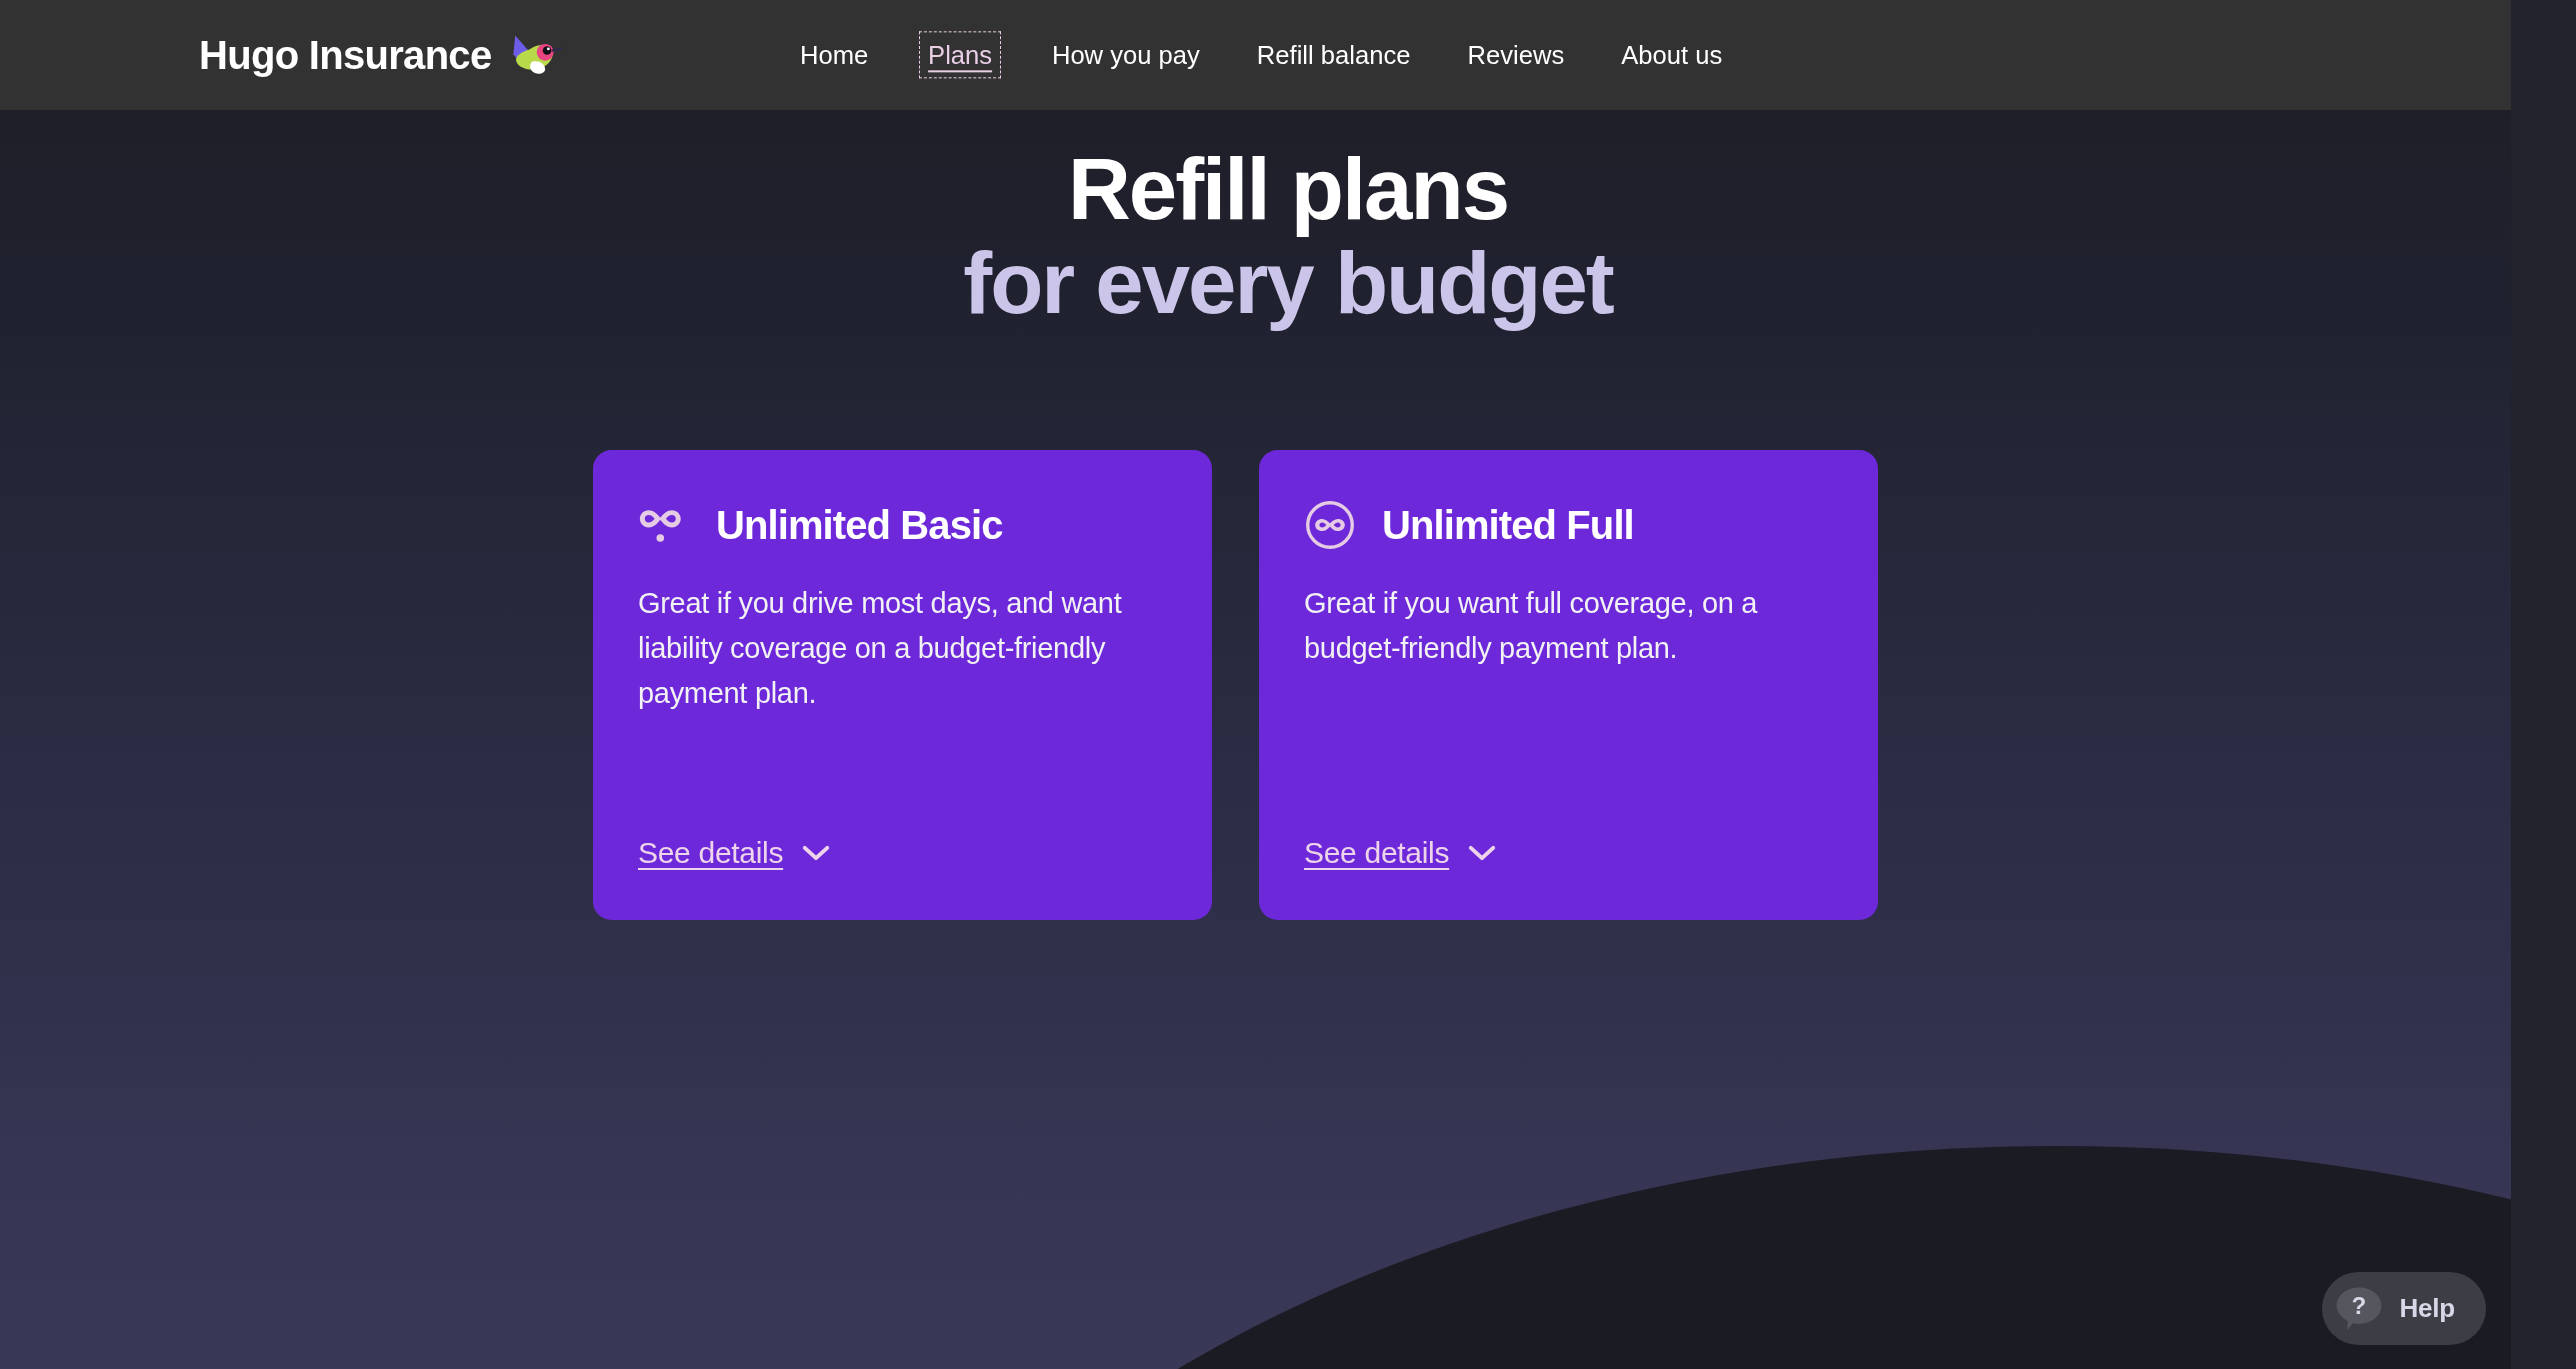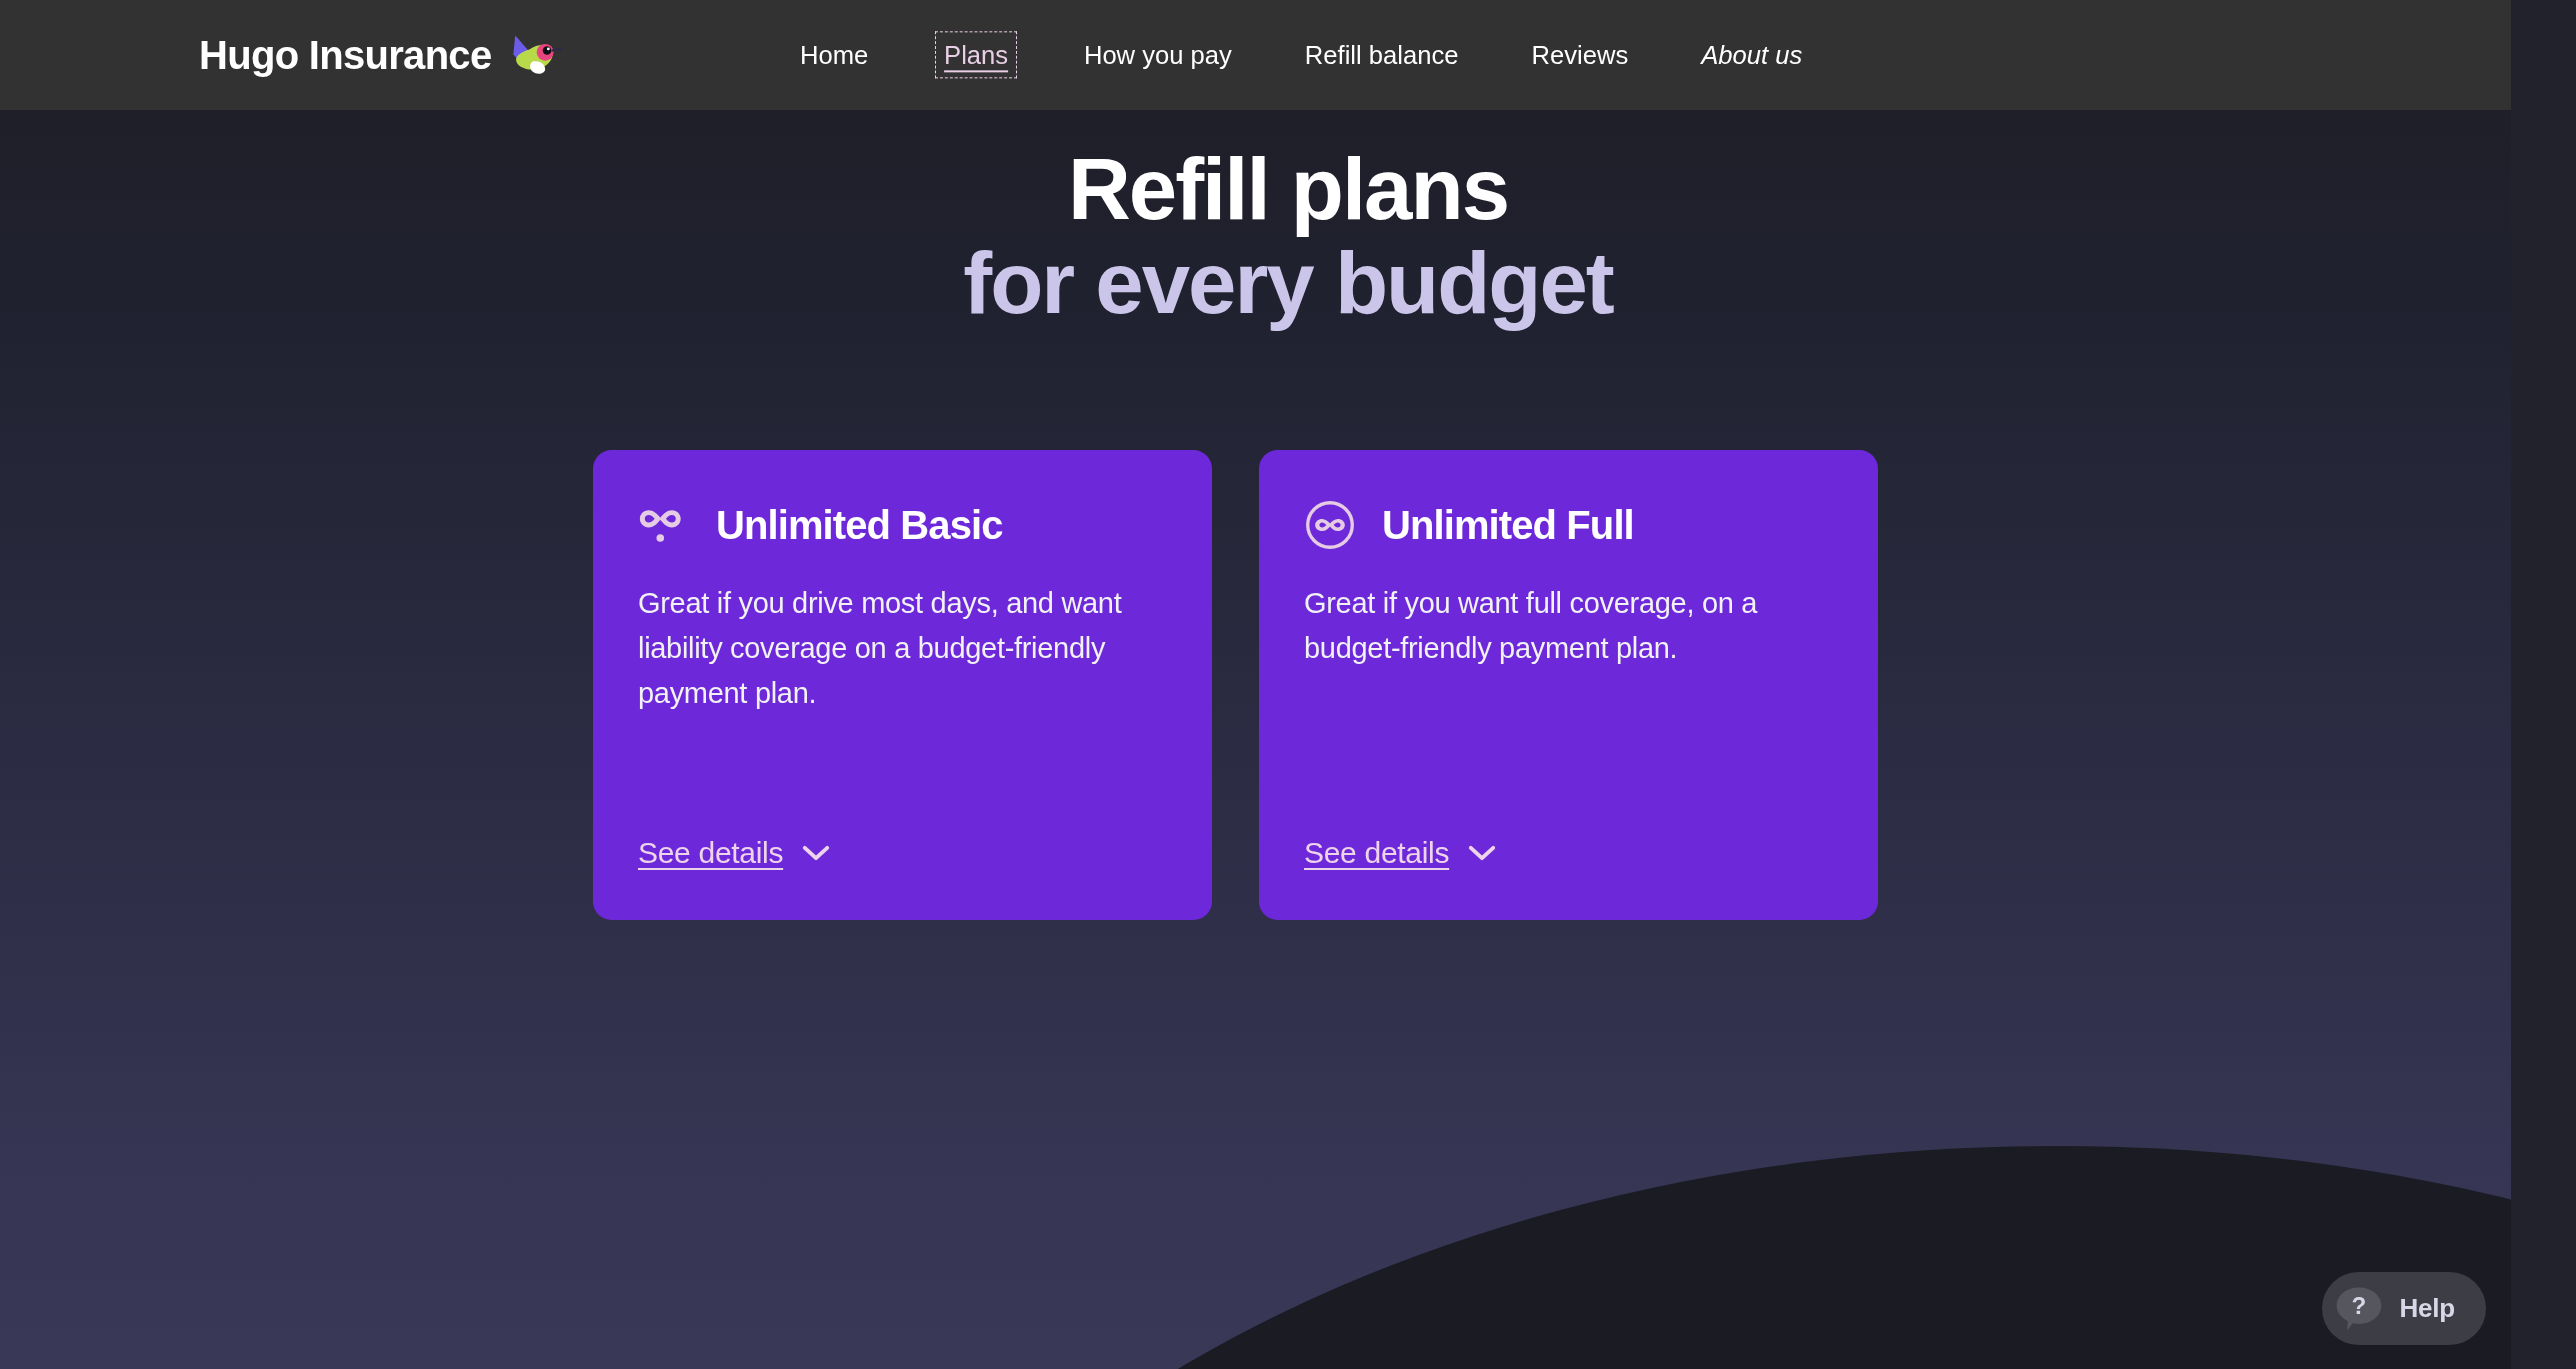--- a/index.html
+++ b/index.html
@@ -50,32 +50,32 @@
   }
   .brand-mark { width: 58px; height: 45px; display: block; margin-top: 1.9px; }
 
   .nav {
     position: absolute;
     left: 800px;
     top: 50%;
     transform: translateY(-50%);
     display: flex;
     align-items: center;
-    gap: 16px;
+    gap: 0px;
   }
   .nav-item {
     font-size: 25.6px;
     color: #ffffff;
     text-decoration: none;
     white-space: nowrap;
     padding: 5.6px 0;
     margin-right: 57px;
     line-height: 1.1;
   }
-  .nav-item:last-child { margin-right: 0; font-style: italic; }
+  .nav-item:last-child { margin-right: 0; }
   .nav-item.active {
     color: #e9cfe6;
     text-decoration: underline;
     text-underline-offset: 5.6px;
     text-decoration-thickness: 1.9px;
     outline: 1.9px dashed #e9cfe6;
     outline-offset: 5.6px;
     padding: 3.7px 2.8px;
   }
 

